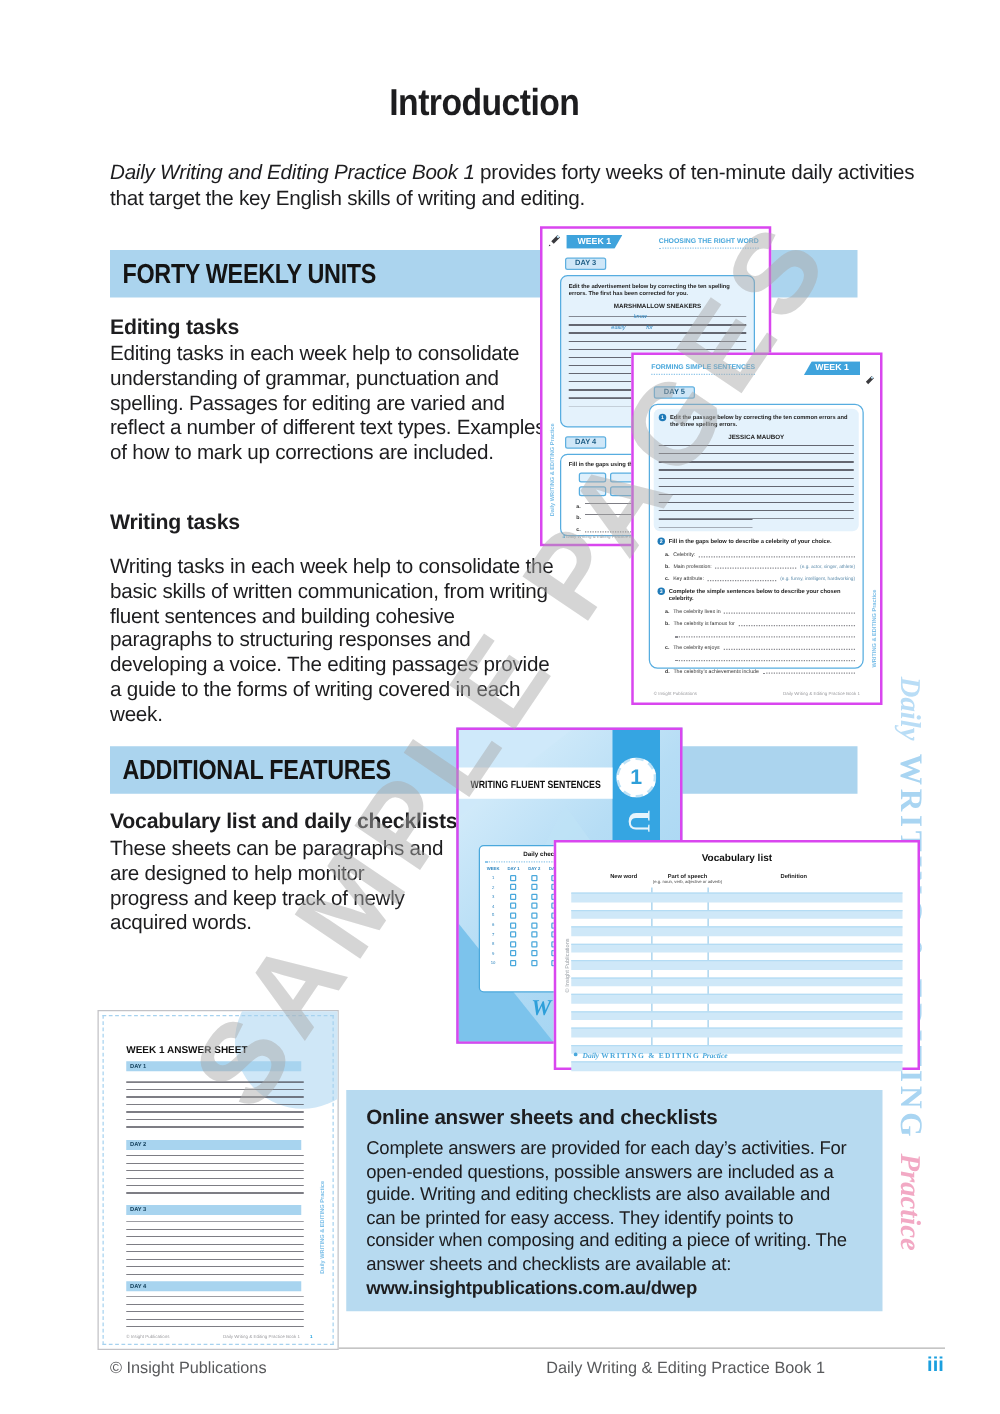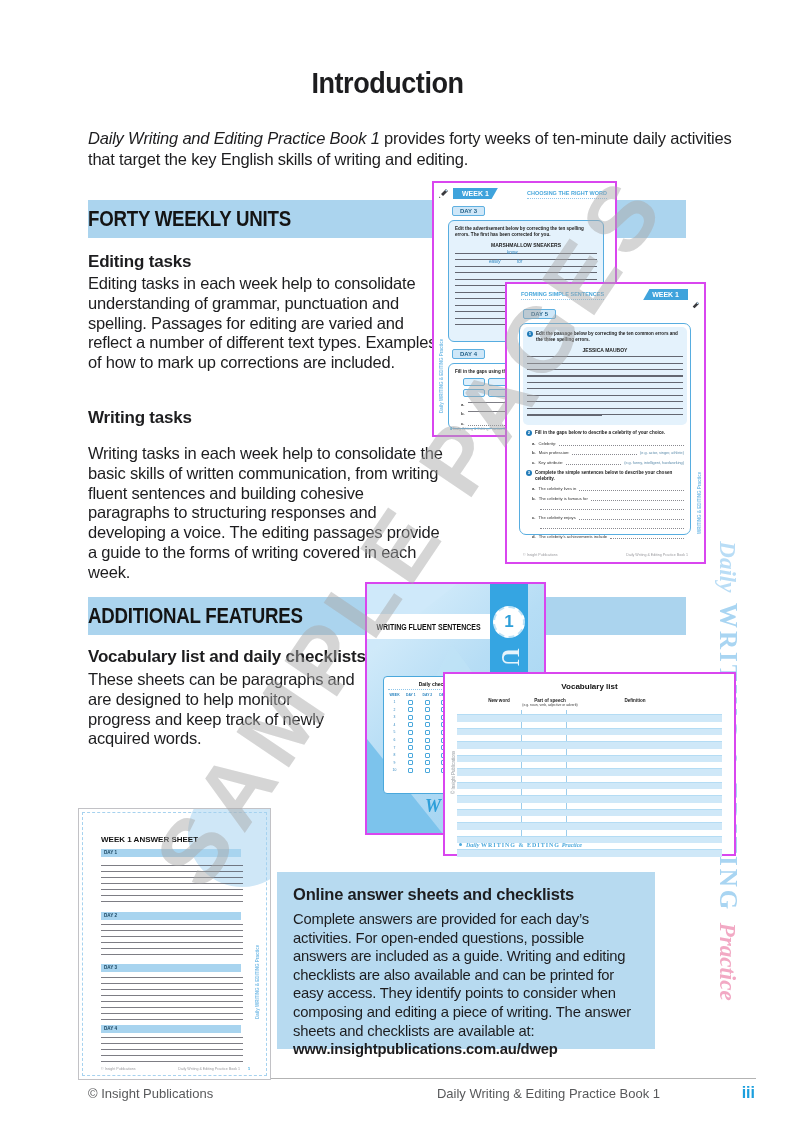--- a/index.html
+++ b/index.html
@@ -5,35 +5,35 @@
   html,body{margin:0;padding:0;}
   body{width:800px;height:1131px;position:relative;background:#fff;overflow:hidden;
        font-family:"Liberation Sans","DejaVu Sans",sans-serif;color:#1d1d1f;}
   .abs{position:absolute;}
   .cond{display:inline-block;transform:scaleX(.85);transform-origin:left center;}
   
   .page-title{left:88px;top:66px;width:598px;text-align:center;font-size:30px;font-weight:bold;letter-spacing:-.5px;}
   .page-title .cond{transform-origin:center center;transform:scaleX(.9);}
   .intro{left:88px;top:128px;width:648px;font-size:16.5px;line-height:20.5px;letter-spacing:-.2px;}
   .intro .it{font-style:italic;}
-  .bar{left:88px;width:598px;height:38px;background:#abd4ee;display:flex;align-items:center;box-sizing:border-box;}
+  .bar{left:88px;width:598px;height:38px;background:#abd4ee;display:flex;align-items:center;padding-left:10px;box-sizing:border-box;}
   .bar span{font-size:22px;font-weight:bold;color:#141414;letter-spacing:-.3px;}
   .h2{font-size:17px;font-weight:bold;letter-spacing:-.2px;}
   .para{width:356px;font-size:16.5px;line-height:19.8px;letter-spacing:-.2px;}
   
   .watermark{left:6px;top:500px;width:780px;text-align:center;transform:rotate(-56deg);
     font-size:92px;font-weight:bold;letter-spacing:9px;color:#a9a9a9;opacity:.48;z-index:40;pointer-events:none;white-space:nowrap;}
   
   .spine{left:742px;top:468px;width:606px;height:36px;transform-origin:0 0;transform:rotate(90deg);
     text-align:center;white-space:nowrap;z-index:1;}
   .spine .script{font-family:"Liberation Serif","DejaVu Serif",serif;font-style:italic;font-weight:bold;font-size:23px;color:#b9ddf6;}
   .spine .main{font-family:"Liberation Serif","DejaVu Serif",serif;font-weight:bold;font-size:25px;letter-spacing:3px;color:#a9d5f2;margin:0 6px;}
   .spine .pink{color:#f2a9c4;}
   
-  .online{left:277px;top:872px;width:378px;height:177px;background:#b7daf0;box-sizing:border-box;padding:13px 16px;z-index:2;}
+  .online{left:277px;top:872px;width:429px;height:177px;background:#b7daf0;box-sizing:border-box;padding:13px 16px;z-index:2;}
   .online h3{margin:0 0 6px 0;font-size:16.5px;letter-spacing:-.2px;}
   .online p{margin:0;font-size:14.8px;line-height:18.6px;letter-spacing:-.2px;}
   .online .url{font-weight:bold;}
   
   .rule{left:88px;top:1078px;width:668px;height:1px;background:#b3b3b3;}
   .foot{top:1086px;font-size:13px;color:#58595b;}
   .folio{top:1084px;right:45px;font-size:16px;font-weight:bold;color:#1b9fde;}
   
   .mini{position:absolute;background:#fff;border:2px solid #d946ef;box-sizing:border-box;}
   .tlines{background-image:repeating-linear-gradient(to bottom,rgba(64,64,74,.78) 0,rgba(64,64,74,.78) 1px,transparent 1px,transparent 6.5px);}

